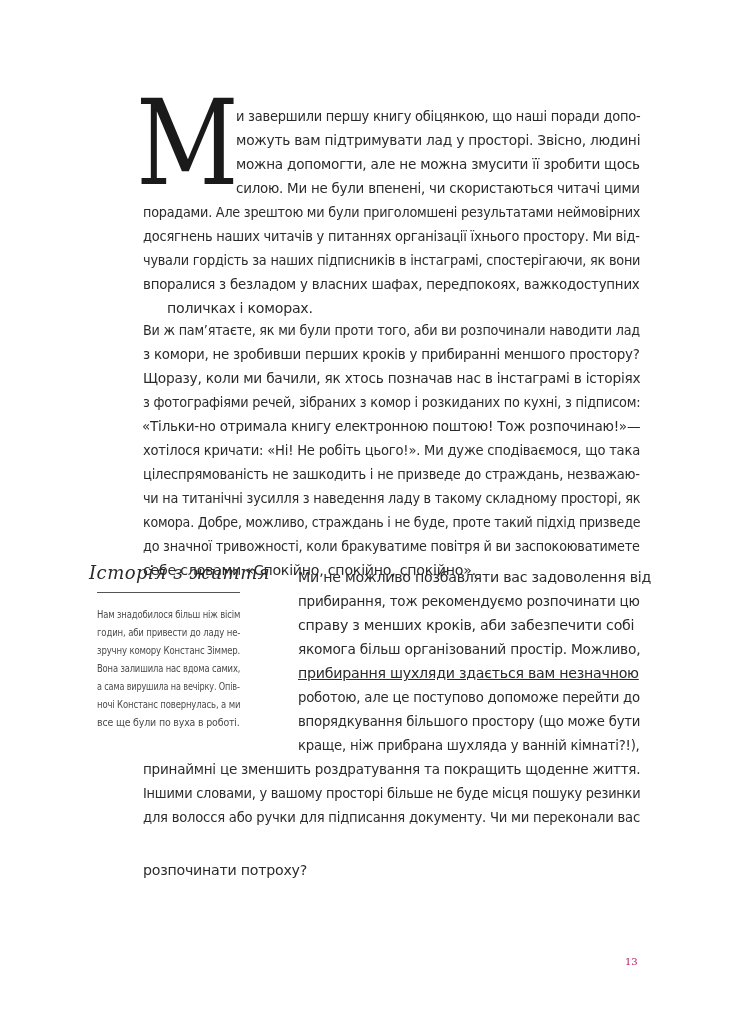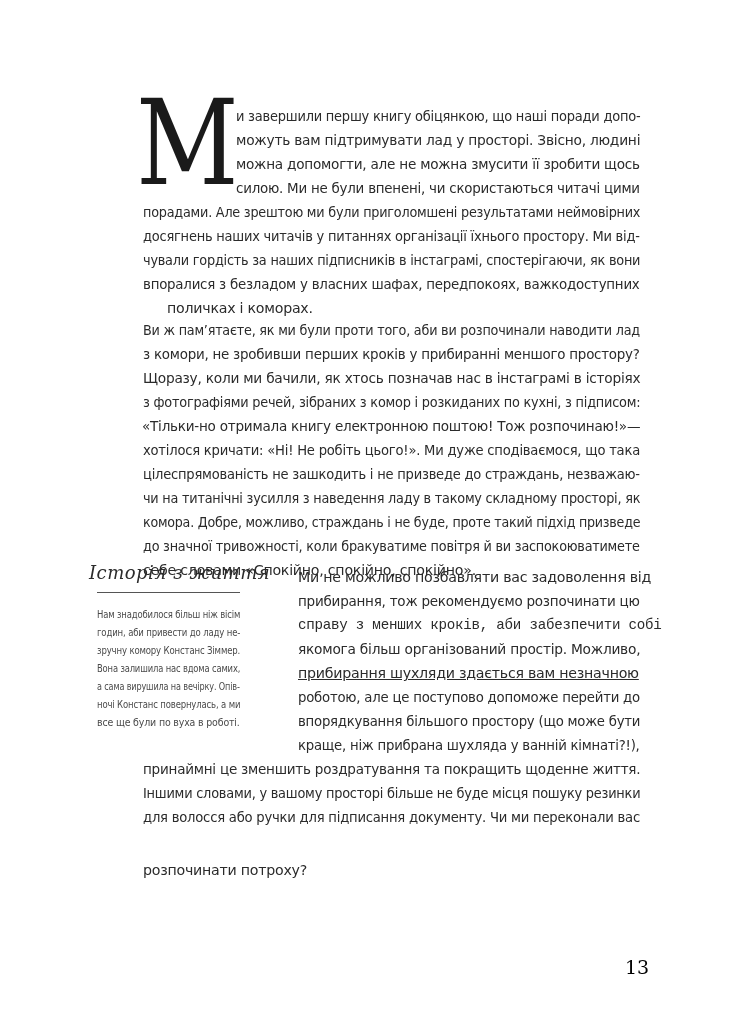--- a/index.html
+++ b/index.html
@@ -61,22 +61,22 @@
       font-size: 11.3px;
       line-height: 18px;
       letter-spacing: -0.2px;
       color: #4a4a4a;
     }
     .page-num {
       position: absolute;
       left: 625px;
       top: 956px;
       font-family: "DejaVu Serif", serif;
-      font-size: 19px;
-      color: #000000;
+      font-size: 10px;
+      color: #be185d;
     }
   </style>
 </head>
 <body>
 
 <div class="dropcap">М</div>
 
 <div>
   <div class="line" style="left: 236px; top: 104px; transform: scaleX(0.9161); transform-origin: left top;">и завершили першу книгу обіцянкою, що наші поради допо-</div>
   <div class="line" style="left: 236px; top: 128px; transform: scaleX(0.971154); transform-origin: left top;">можуть вам підтримувати лад у просторі. Звісно, людині</div>
@@ -111,21 +111,21 @@
   <div class="side-line" style="top: 642px; transform: scaleX(0.756614); transform-origin: left top;">зручну комору Констанс Зіммер.</div>
   <div class="side-line" style="top: 660px; transform: scaleX(0.740933); transform-origin: left top;">Вона залишила нас вдома самих,</div>
   <div class="side-line" style="top: 678px; transform: scaleX(0.718593); transform-origin: left top;">а сама вирушила на вечірку. Опів-</div>
   <div class="side-line" style="top: 696px; transform: scaleX(0.752632); transform-origin: left top;">ночі Констанс повернулась, а ми</div>
   <div class="side-line" style="top: 714px; transform: scaleX(0.836257); transform-origin: left top;">все ще були по вуха в роботі.</div>
 </div>
 
 <div>
   <div class="line" style="left:298px; top:565px;">Ми не можливо позбавляти вас задоволення від</div>
   <div class="line" style="left: 298px; top: 589px; transform: scaleX(0.952646); transform-origin: left top;">прибирання, тож рекомендуємо розпочинати цю</div>
-  <div class="line" style="left:298px; top:613px;font-family:Liberation Mono, monospace;">справу з менших кроків, аби забезпечити собі</div>
+  <div class="line" style="left:298px; top:613px;">справу з менших кроків, аби забезпечити собі</div>
   <div class="line" style="left: 298px; top: 637px; transform: scaleX(0.968839); transform-origin: left top;">якомога більш організований простір. Можливо,</div>
   <div class="line" style="left:298px; top:661px;text-decoration:underline;">прибирання шухляди здається вам незначною</div>
   <div class="line" style="left: 298px; top: 685px; transform: scaleX(0.936986); transform-origin: left top;">роботою, але це поступово допоможе перейти до</div>
   <div class="line" style="left: 298px; top: 709px; transform: scaleX(0.934426); transform-origin: left top;">впорядкування більшого простору (що може бути</div>
   <div class="line" style="left: 298px; top: 733px; transform: scaleX(0.934426); transform-origin: left top;">краще, ніж прибрана шухляда у ванній кімнаті?!),</div>
   <div class="line" style="left: 143px; top: 757px; transform: scaleX(0.953935); transform-origin: left top;">принаймні це зменшить роздратування та покращить щоденне життя.</div>
   <div class="line" style="left: 143px; top: 781px; transform: scaleX(0.911927); transform-origin: left top;">Іншими словами, у вашому просторі більше не буде місця пошуку резинки</div>
   <div class="line" style="left: 143px; top: 805px; transform: scaleX(0.928972); transform-origin: left top;">для волосся або ручки для підписання документу. Чи ми переконали вас</div>
   <div class="line" style="left:143px; top:858px;">розпочинати потроху?</div>
 </div>

